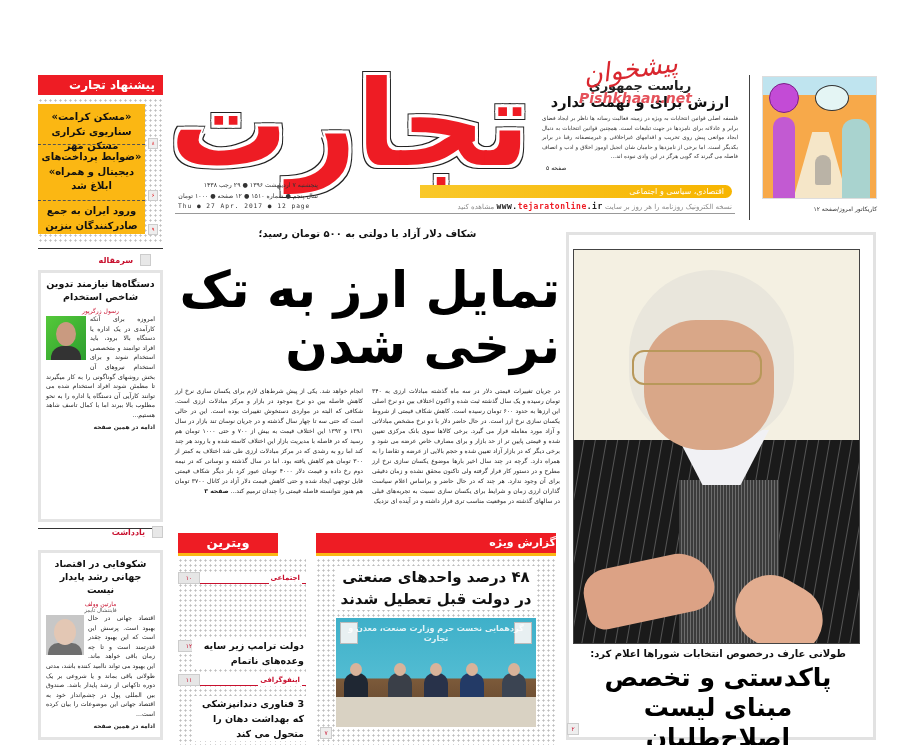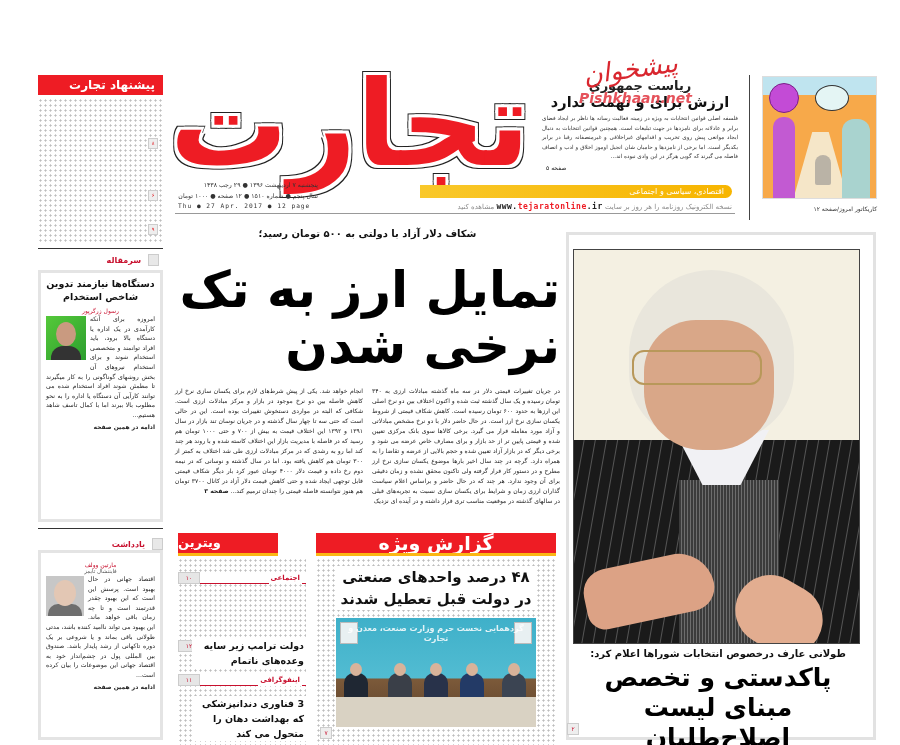--- a/index.html
+++ b/index.html
@@ -82,52 +82,52 @@
   .sec-label .box { position: absolute; right: 0; top: 0; width: 11px; height: 12px; background: #e8e8e8; border: 1px solid #ccc; }
   .sec-label span.t { margin-right: 14px; }
   .col-box { border: 3px solid #e4e4e4; background: #fff; padding: 4px 5px; }
   .col-title { font-size: 9.5px; font-weight: bold; text-align: center; line-height: 13px; color: #111; }
   .col-author { font-size: 6px; color: #c8102e; text-align: center; margin-top: 4px; }
   .col-author2 { font-size: 5.5px; color: #555; text-align: center; }
   .col-photo { float: left; width: 40px; height: 44px; margin: 2px 4px 2px 0; }
   .col-body { font-size: 6.2px; line-height: 9.6px; color: #222; text-align: justify; }
   .col-more { font-size: 6px; font-weight: bold; margin-top: 3px; color: #222; }
 
-  #opinion-label { left: 34px; top: 254px; width: 125px; }
+  #opinion-label { left: 26px; top: 254px; width: 125px; }
   #opinion-box { left: 38px; top: 321px; width: 125px; height: 200px; }
   #opinion-box .col-photo { background: linear-gradient(135deg, #55c93a, #2c9e2e); position: relative; }
   #opinion-box .col-photo::after { content: ""; position: absolute; left: 10px; top: 6px; width: 20px; height: 24px; border-radius: 50%; background: #c99a80; }
   #opinion-box .col-photo::before { content: ""; position: absolute; left: 5px; bottom: 0; width: 30px; height: 14px; background: #333; border-radius: 12px 12px 0 0; }
   #opinion-rule { left: 38px; top: 528px; width: 125px; height: 1px; background: #333; }
 
-  #note-label { left: 38px; top: 538px; width: 125px; }
+  #note-label { left: 38px; top: 526px; width: 125px; }
   #note-box { left: 38px; top: 545px; width: 125px; height: 195px; }
   #note-box .col-photo { background: #c7c7c7; position: relative; width: 38px; height: 40px; }
   #note-box .col-photo::after { content: ""; position: absolute; left: 8px; top: 4px; width: 22px; height: 26px; border-radius: 50%; background: #e3c7b4; }
   #note-box .col-photo::before { content: ""; position: absolute; left: 2px; bottom: 0; width: 34px; height: 12px; background: #6e6e6e; border-radius: 10px 10px 0 0; }
 
   
   #main-kicker { left: 175px; top: 228px; width: 385px; text-align: center; font-size: 10px; font-weight: bold; color: #111; }
   #main-headline { left: 175px; top: 262px; width: 385px; text-align: right; font-size: 50px; line-height: 56px; font-weight: bold; color: #000; letter-spacing: -2px; }
   #main-body-right { left: 372px; top: 386px; width: 188px; font-size: 6.1px; line-height: 10px; color: #222; text-align: justify; }
   #main-body-left { left: 175px; top: 386px; width: 188px; font-size: 6.1px; line-height: 10px; color: #222; text-align: justify; }
   #main-body-left .pg { font-weight: bold; }
 
   
-  #vit-header { left: 178px; top: 533px; width: 100px; height: 20px; font-size: 13px; line-height: 20px; text-align: left; font-weight: bold; letter-spacing: 3px; }
+  #vit-header { left: 178px; top: 533px; width: 100px; height: 20px; font-size: 13px; line-height: 20px; text-align: center; font-weight: bold; letter-spacing: 3px; }
   #vit-header::after { content: ""; position: absolute; left: 0; right: 0; bottom: -3px; height: 3px; background: #fbb713; }
   #vit-box { left: 178px; top: 558px; width: 128px; height: 187px; }
   .vit-tag { position: absolute; left: 0; width: 128px; height: 12px; background: #fff; }
   .vit-tag .lbl { position: absolute; right: 4px; top: 0; font-size: 7px; line-height: 12px; color: #c8102e; font-weight: bold; background: #fff; padding: 0 2px; }
   .vit-tag .num { position: absolute; left: 0; top: 0; width: 22px; height: 12px; background: #e6e6e6; border: 1px solid #ccc; font-size: 6px; line-height: 10px; text-align: center; color: #c8102e; }
   .vit-tag .line { position: absolute; left: 22px; right: 0; bottom: 0; height: 1px; background: #c8102e; }
   .vit-head { position: absolute; left: 14px; width: 114px; font-size: 9.5px; line-height: 15px; font-weight: bold; color: #111; text-align: right; background: #fff; padding-right: 2px; }
 
   
-  #spec-header { left: 316px; top: 533px; width: 240px; height: 20px; font-size: 19px; line-height: 20px; text-align: center; font-weight: bold; }
+  #spec-header { left: 316px; top: 533px; width: 240px; height: 20px; font-size: 11px; line-height: 20px; text-align: right; font-weight: bold; }
   #spec-header::after { content: ""; position: absolute; left: 0; right: 0; bottom: -3px; height: 3px; background: #fbb713; }
   #spec-box { left: 316px; top: 558px; width: 240px; height: 187px; }
   #spec-headline { position: absolute; left: 20px; width: 200px; top: 8px; text-align: center; font-size: 15px; line-height: 22px; font-weight: bold; color: #111; background: #fff; }
   #spec-photo { position: absolute; left: 20px; top: 60px; width: 200px; height: 109px; background: linear-gradient(#3fb0c9 0%, #52bcd2 55%, #7c5a3a 56%, #5a3f28 100%); overflow: hidden; }
   #spec-photo .cap { position: absolute; left: 0; right: 0; top: 6px; text-align: center; color: #fff; font-size: 8px; line-height: 10px; font-weight: bold; opacity: 0.85; }
   #spec-photo .portrait { position: absolute; top: 4px; width: 18px; height: 22px; background: #e8f0f2; border: 1px solid #bbb; }
   #spec-photo .person { position: absolute; bottom: 28px; width: 24px; height: 26px; background: #1f2733; border-radius: 10px 10px 0 0; }
   #spec-photo .person::after { content: ""; position: absolute; left: 6px; top: -10px; width: 12px; height: 13px; border-radius: 50%; background: #d8b39a; }
   #spec-photo .table { position: absolute; left: 0; right: 0; bottom: 0; height: 30px; background: #d9d2c3; }
   #spec-page { position: absolute; left: 4px; bottom: 6px; width: 12px; height: 12px; background: #eee; border: 1px solid #ccc; font-size: 6px; line-height: 10px; text-align: center; color: #c8102e; }
@@ -182,20 +182,27 @@
   <div class="b1"></div>
   <div class="b2"></div>
   <div class="p1"></div>
   <div class="p2"></div>
   <div class="p3"></div>
 </div>
 <div id="cartoon-cap" class="abs">کاریکاتور امروز/صفحه ۱۲</div>
 
 <div id="sug-header" class="abs bar-red">پیشنهاد تجارت</div>
 <div id="sug-box" class="abs dots">
+  <div id="sug-items">
+    <div class="sug-item" style="top:6px">«مسکن کرامت» سناریوی تکراری مسکن مهر</div>
+    <div class="sug-sep" style="top:40px"></div>
+    <div class="sug-item" style="top:46px">«ضوابط پرداخت‌های دیجیتال و همراه» ابلاغ شد</div>
+    <div class="sug-sep" style="top:96px"></div>
+    <div class="sug-item" style="top:100px">ورود ایران به جمع صادرکنندگان بنزین</div>
+  </div>
   <div class="sug-badge" style="top:40px">۸</div>
   <div class="sug-badge" style="top:92px">۶</div>
   <div class="sug-badge" style="top:126px">۹</div>
 </div>
 <div id="sug-rule" class="abs"></div>
 
 <div id="opinion-label" class="abs sec-label">
   <div class="box"></div>
   <span class="t">سرمقاله</span>
 </div>
@@ -206,20 +213,21 @@
   <div class="col-body">امروزه برای آنکه کارآمدی در یک اداره یا دستگاه بالا برود، باید افراد توانمند و متخصصی استخدام شوند و برای استخدام نیروهای آن بخش روشهای گوناگونی را به کار میگیرند تا مطمئن شوند افراد استخدام شده می توانند کارآیی آن دستگاه یا اداره را به نحو مطلوب بالا ببرند اما با کمال تاسف شاهد هستیم...</div>
   <div class="col-more">ادامه در همین صفحه</div>
 </div>
 <div id="opinion-rule" class="abs"></div>
 
 <div id="note-label" class="abs sec-label">
   <div class="box"></div>
   <span class="t">یادداشت</span>
 </div>
 <div id="note-box" class="abs col-box" style="top:550px; height:190px;">
+  <div class="col-title">شکوفایی در اقتصاد جهانی رشد پایدار نیست</div>
   <div class="col-author">مارتین وولف</div>
   <div class="col-author2">فایننشال تایمز</div>
   <div class="col-photo"></div>
   <div class="col-body">اقتصاد جهانی در حال بهبود است. پرسش این است که این بهبود چقدر قدرتمند است و تا چه زمان باقی خواهد ماند. این بهبود می تواند ناامید کننده باشد، مدتی طولانی باقی بماند و یا شروعی بر یک دوره تاکهانی از رشد پایدار باشد. صندوق بین المللی پول در چشم‌انداز خود به اقتصاد جهانی این موضوعات را بیان کرده است...</div>
   <div class="col-more">ادامه در همین صفحه</div>
 </div>
 
 <div id="main-kicker" class="abs">شکاف دلار آزاد با دولتی به ۵۰۰ تومان رسید؛</div>
 <div id="main-headline" class="abs">تمایل ارز به تک نرخی شدن</div>
 <div id="main-body-right" class="abs">در جریان تغییرات قیمتی دلار در سه ماه گذشته مبادلات ارزی به ۳۴۰ تومان رسیده و یک سال گذشته ثبت شده و اکنون اختلاف بین دو نرخ اصلی این ارزها به حدود ۶۰۰ تومان رسیده است. کاهش شکاف قیمتی از شروط یکسان سازی نرخ ارز است. در حال حاضر دلار با دو نرخ مشخص مبادلاتی و آزاد مورد معامله قرار می گیرد. برخی کالاها سوی بانک مرکزی تعیین شده و قیمتی پایین تر از حد بازار و برای مصارف خاص عرضه می شود و برخی دیگر که در بازار آزاد تعیین شده و حجم بالایی از عرضه و تقاضا را به همراه دارد. گرچه در چند سال اخیر بارها موضوع یکسان سازی نرخ ارز مطرح و در دستور کار قرار گرفته ولی تاکنون محقق نشده و زمان دقیقی برای آن وجود ندارد. هر چند که در حال حاضر و براساس اعلام سیاست گذاران ارزی زمان و شرایط برای یکسان سازی نسبت به تجربه‌های قبلی در سالهای گذشته در موقعیت مناسب تری قرار داشته و در آینده ای نزدیک</div>

